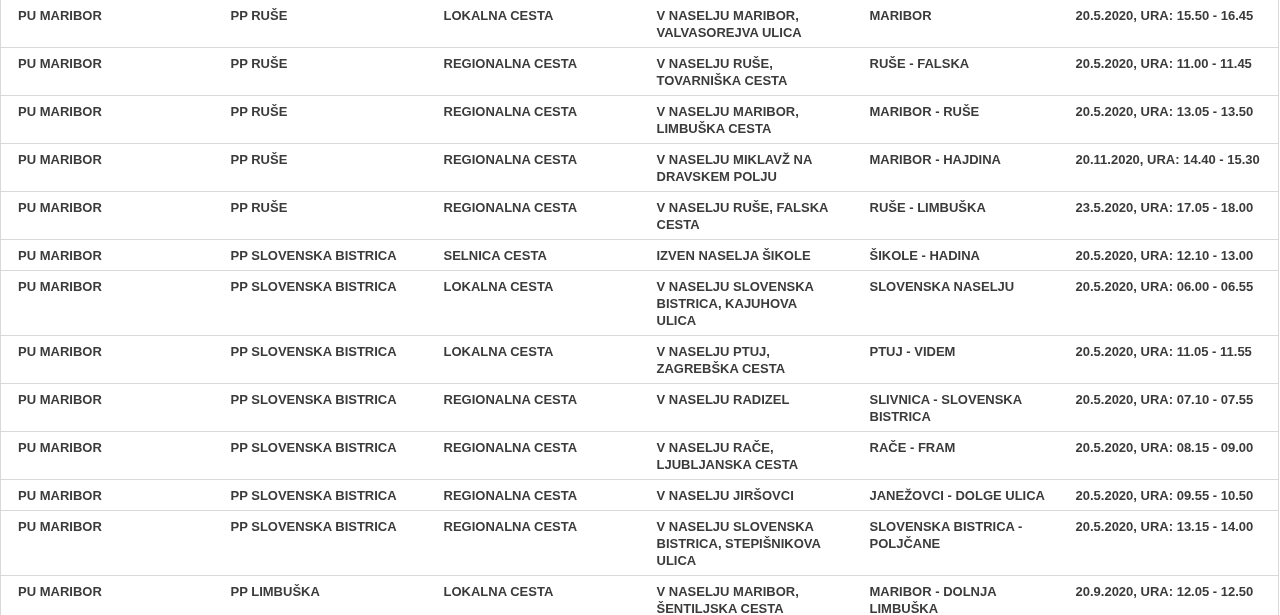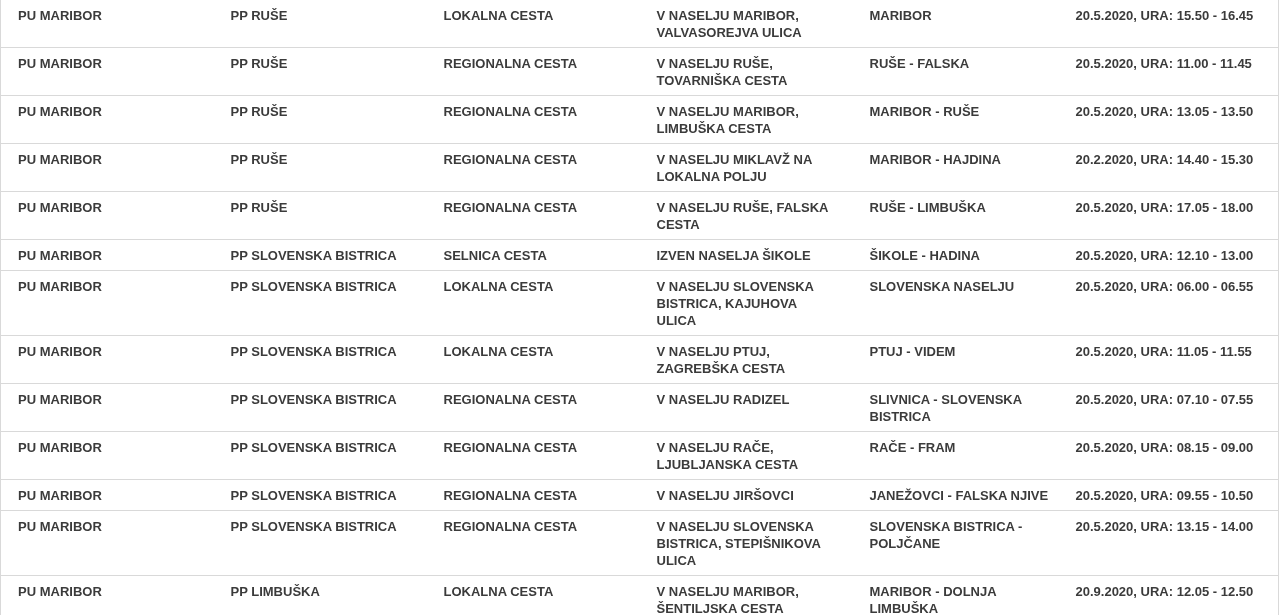--- a/index.html
+++ b/index.html
@@ -82,32 +82,32 @@
     <td class="c3">V NASELJU MARIBOR,
 LIMBUŠKA CESTA</td>
     <td class="c4">MARIBOR - RUŠE</td>
     <td class="c5">20.5.2020, URA: 13.05 - 13.50</td>
   </tr>
         <tr>
     <td class="c0">PU MARIBOR</td>
     <td class="c1">PP RUŠE</td>
     <td class="c2">REGIONALNA CESTA</td>
     <td class="c3">V NASELJU MIKLAVŽ NA
-LOKALNA POLJU</td>
+DRAVSKEM POLJU</td>
     <td class="c4">MARIBOR - HAJDINA</td>
-    <td class="c5">20.2.2020, URA: 14.40 - 15.30</td>
+    <td class="c5">20.11.2020, URA: 14.40 - 15.30</td>
   </tr>
         <tr>
     <td class="c0">PU MARIBOR</td>
     <td class="c1">PP RUŠE</td>
     <td class="c2">REGIONALNA CESTA</td>
     <td class="c3">V NASELJU RUŠE, FALSKA
 CESTA</td>
     <td class="c4">RUŠE - LIMBUŠKA</td>
-    <td class="c5">20.5.2020, URA: 17.05 - 18.00</td>
+    <td class="c5">23.5.2020, URA: 17.05 - 18.00</td>
   </tr>
         <tr>
     <td class="c0">PU MARIBOR</td>
     <td class="c1">PP SLOVENSKA BISTRICA</td>
     <td class="c2">SELNICA CESTA</td>
     <td class="c3">IZVEN NASELJA ŠIKOLE</td>
     <td class="c4">ŠIKOLE - HADINA</td>
     <td class="c5">20.5.2020, URA: 12.10 - 13.00</td>
   </tr>
         <tr>
@@ -144,21 +144,21 @@
     <td class="c3">V NASELJU RAČE,
 LJUBLJANSKA CESTA</td>
     <td class="c4">RAČE - FRAM</td>
     <td class="c5">20.5.2020, URA: 08.15 - 09.00</td>
   </tr>
         <tr>
     <td class="c0">PU MARIBOR</td>
     <td class="c1">PP SLOVENSKA BISTRICA</td>
     <td class="c2">REGIONALNA CESTA</td>
     <td class="c3">V NASELJU JIRŠOVCI</td>
-    <td class="c4">JANEŽOVCI - FALSKA NJIVE</td>
+    <td class="c4">JANEŽOVCI - DOLGE ULICA</td>
     <td class="c5">20.5.2020, URA: 09.55 - 10.50</td>
   </tr>
         <tr>
     <td class="c0">PU MARIBOR</td>
     <td class="c1">PP SLOVENSKA BISTRICA</td>
     <td class="c2">REGIONALNA CESTA</td>
     <td class="c3">V NASELJU SLOVENSKA
 BISTRICA, STEPIŠNIKOVA
 ULICA</td>
     <td class="c4">SLOVENSKA BISTRICA -

